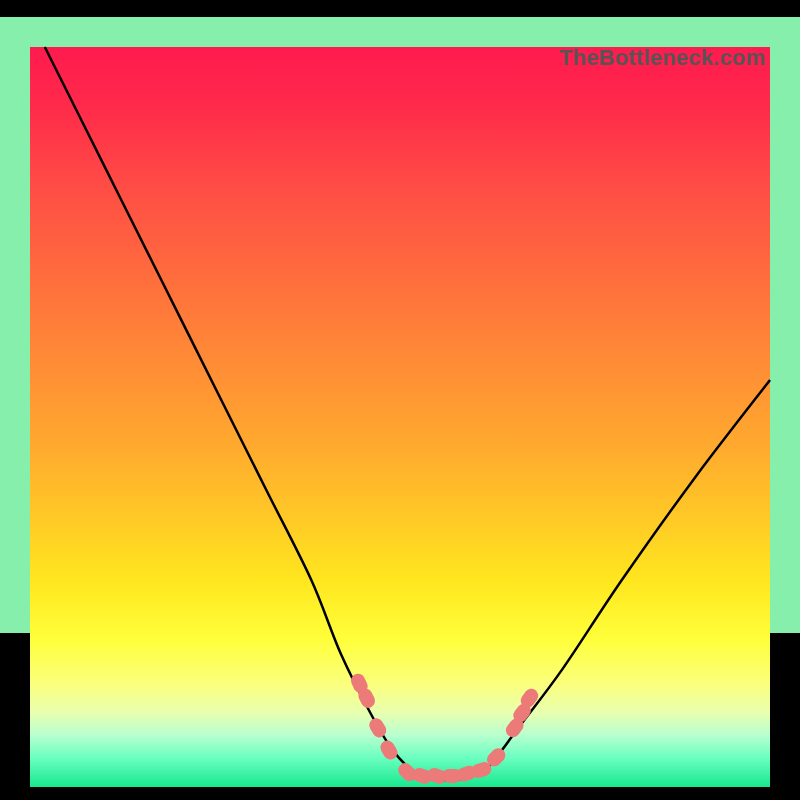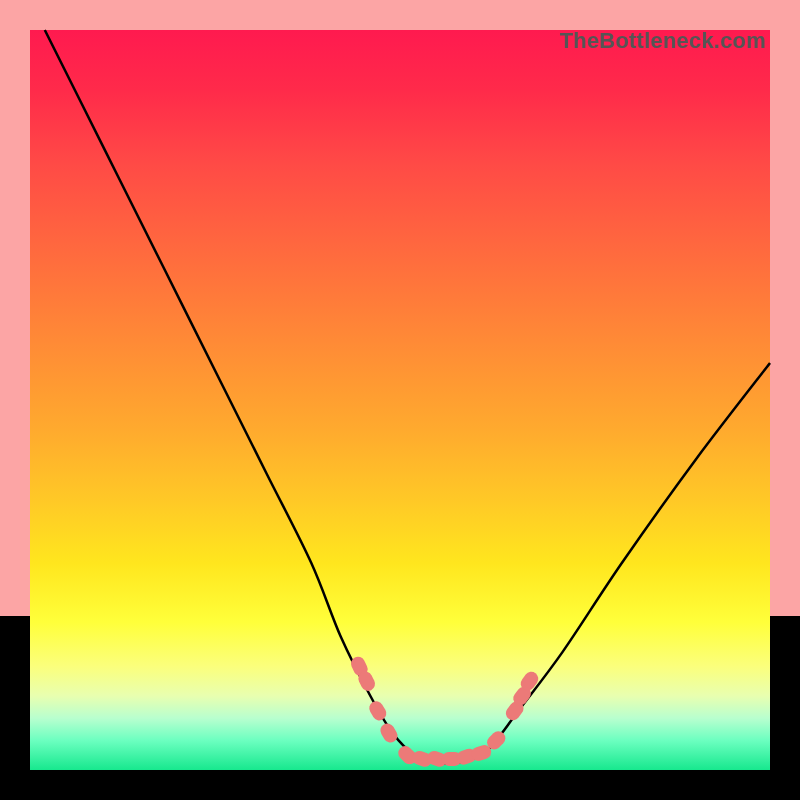--- a/index.html
+++ b/index.html
@@ -6,24 +6,24 @@
     margin: 0;
     padding: 0;
     width: 800px;
     height: 800px;
     overflow: hidden;
     background: #000;
   }
   .frame {
     position: absolute;
     left: 0;
-    top: 0;
+    top: 17px;
     width: 800px;
     height: 616px;
-    background: #fca5a5;
+    background: #86efac;
   }
   .plot-area {
     position: absolute;
     left: 30px;
     top: 30px;
     width: 740px;
     height: 740px;
     
     background: linear-gradient(to bottom,
       #ff1a4f 0%,

